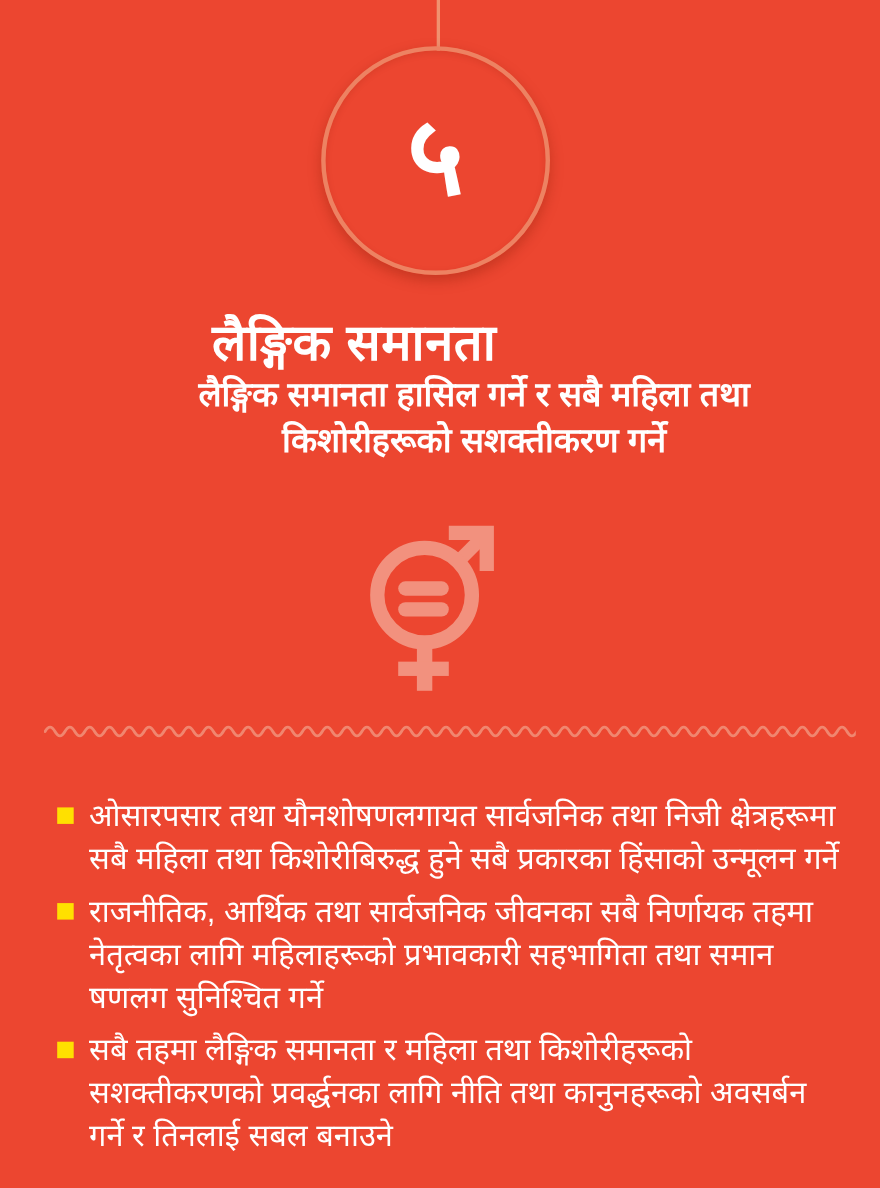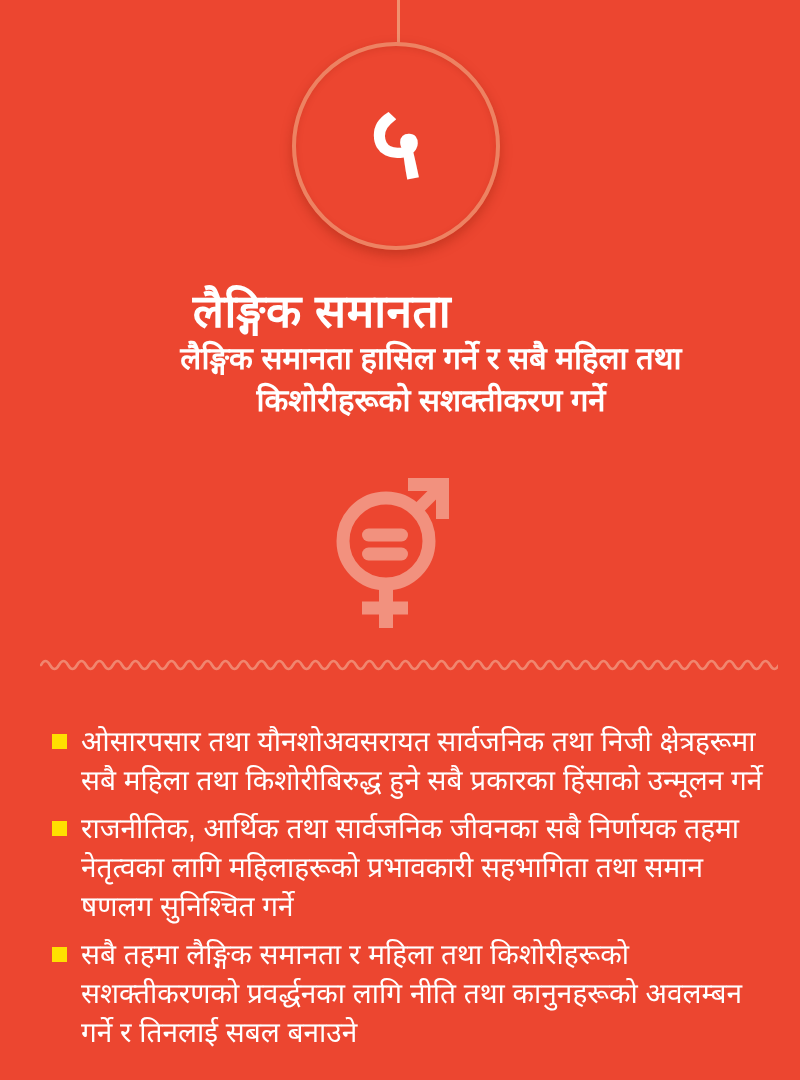--- a/index.html
+++ b/index.html
@@ -142,25 +142,25 @@
     </g>
   </svg>
 
   <svg class="wave" viewBox="0 0 738 18" aria-hidden="true">
     <path id="wavePath" fill="none" stroke="#F19680" stroke-opacity="0.8" stroke-width="2.6" stroke-linecap="round" d="M1 9q4.5 -8 9 0q4.5 8 9 0q4.5 -8 9 0q4.5 8 9 0q4.5 -8 9 0q4.5 8 9 0q4.5 -8 9 0q4.5 8 9 0q4.5 -8 9 0q4.5 8 9 0q4.5 -8 9 0q4.5 8 9 0q4.5 -8 9 0q4.5 8 9 0q4.5 -8 9 0q4.5 8 9 0q4.5 -8 9 0q4.5 8 9 0q4.5 -8 9 0q4.5 8 9 0q4.5 -8 9 0q4.5 8 9 0q4.5 -8 9 0q4.5 8 9 0q4.5 -8 9 0q4.5 8 9 0q4.5 -8 9 0q4.5 8 9 0q4.5 -8 9 0q4.5 8 9 0q4.5 -8 9 0q4.5 8 9 0q4.5 -8 9 0q4.5 8 9 0q4.5 -8 9 0q4.5 8 9 0q4.5 -8 9 0q4.5 8 9 0q4.5 -8 9 0q4.5 8 9 0q4.5 -8 9 0q4.5 8 9 0q4.5 -8 9 0q4.5 8 9 0q4.5 -8 9 0q4.5 8 9 0q4.5 -8 9 0q4.5 8 9 0q4.5 -8 9 0q4.5 8 9 0q4.5 -8 9 0q4.5 8 9 0q4.5 -8 9 0q4.5 8 9 0q4.5 -8 9 0q4.5 8 9 0q4.5 -8 9 0q4.5 8 9 0q4.5 -8 9 0q4.5 8 9 0q4.5 -8 9 0q4.5 8 9 0q4.5 -8 9 0q4.5 8 9 0q4.5 -8 9 0q4.5 8 9 0q4.5 -8 9 0q4.5 8 9 0q4.5 -8 9 0q4.5 8 9 0q4.5 -8 9 0q4.5 8 9 0q4.5 -8 9 0q4.5 8 9 0q4.5 -8 9 0q4.5 8 9 0q4.5 -8 9 0q4.5 8 9 0q4.5 -8 9 0q4.5 8 9 0q4.5 -8 9 0q4.5 8 9 0"></path>
   </svg>
 
   <div class="bullets">
     <div class="bullet-item">
       <span class="bullet-square"></span>
-      <span class="bullet-text">ओसारपसार तथा यौनशोअवसरायत सार्वजनिक तथा निजी क्षेत्रहरूमा सबै महिला तथा किशोरीबिरुद्ध हुने सबै प्रकारका हिंसाको उन्मूलन गर्ने</span>
+      <span class="bullet-text">ओसारपसार तथा यौनशोषणलगायत सार्वजनिक तथा निजी क्षेत्रहरूमा सबै महिला तथा किशोरीबिरुद्ध हुने सबै प्रकारका हिंसाको उन्मूलन गर्ने</span>
     </div>
     <div class="bullet-item">
       <span class="bullet-square"></span>
       <span class="bullet-text">राजनीतिक, आर्थिक तथा सार्वजनिक जीवनका सबै निर्णायक तहमा नेतृत्वका लागि महिलाहरूको प्रभावकारी सहभागिता तथा समान षणलग सुनिश्चित गर्ने</span>
     </div>
     <div class="bullet-item">
       <span class="bullet-square"></span>
-      <span class="bullet-text">सबै तहमा लैङ्गिक समानता र महिला तथा किशोरीहरूको सशक्तीकरणको प्रवर्द्धनका लागि नीति तथा कानुनहरूको अवलम्बन गर्ने र तिनलाई सबल बनाउने</span>
+      <span class="bullet-text">सबै तहमा लैङ्गिक समानता र महिला तथा किशोरीहरूको सशक्तीकरणको प्रवर्द्धनका लागि नीति तथा कानुनहरूको अवसर्बन गर्ने र तिनलाई सबल बनाउने</span>
     </div>
   </div>
 
 </div>
 
 </body></html>

